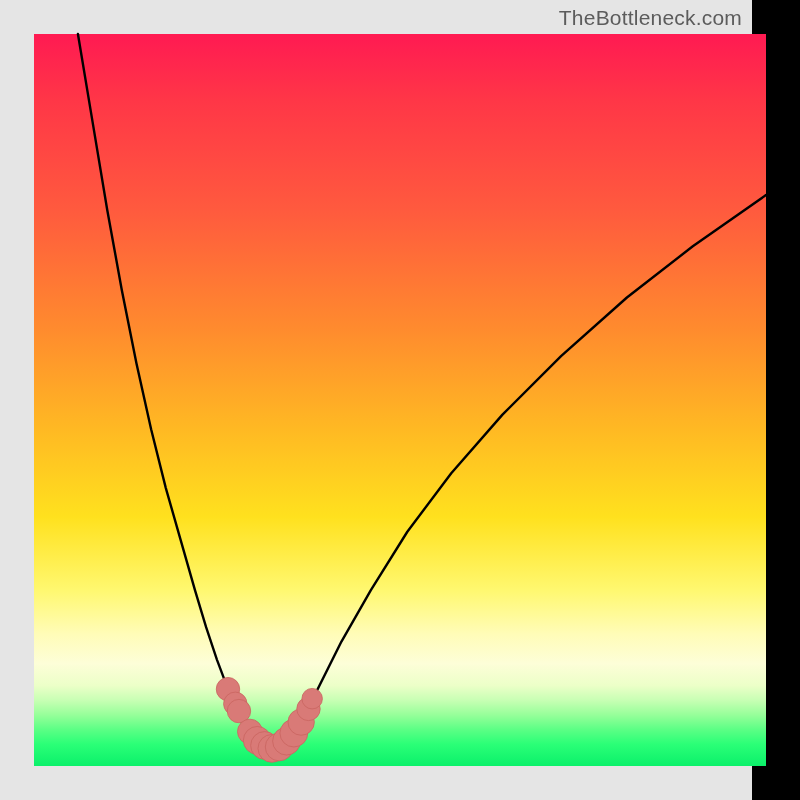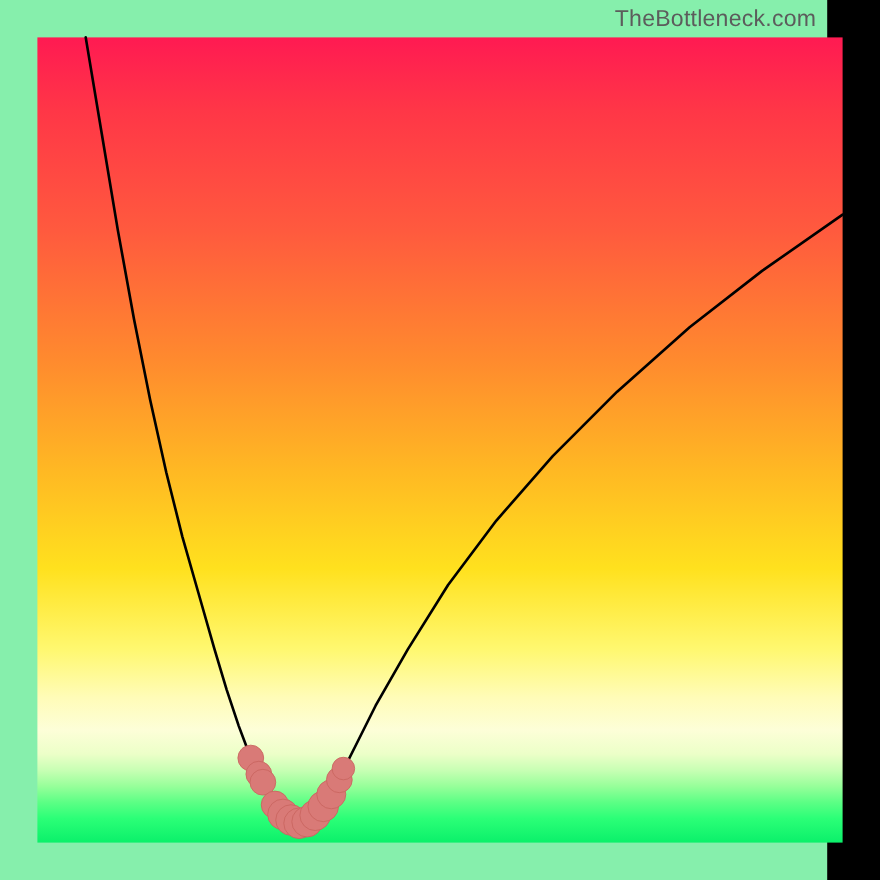--- a/index.html
+++ b/index.html
@@ -10,21 +10,21 @@
     background: #000;
     overflow: hidden;
     font-family: Arial, Helvetica, sans-serif;
   }
   .frame {
     position: absolute;
     left: 0;
     top: 0;
     width: 752px;
     height: 800px;
-    background: #86efac;
+    background: #e5e5e5;
   }
   .plot {
     position: absolute;
     left: 34px;
     top: 34px;
     width: 732px;
     height: 732px;
     
     background: linear-gradient(
       to bottom,

